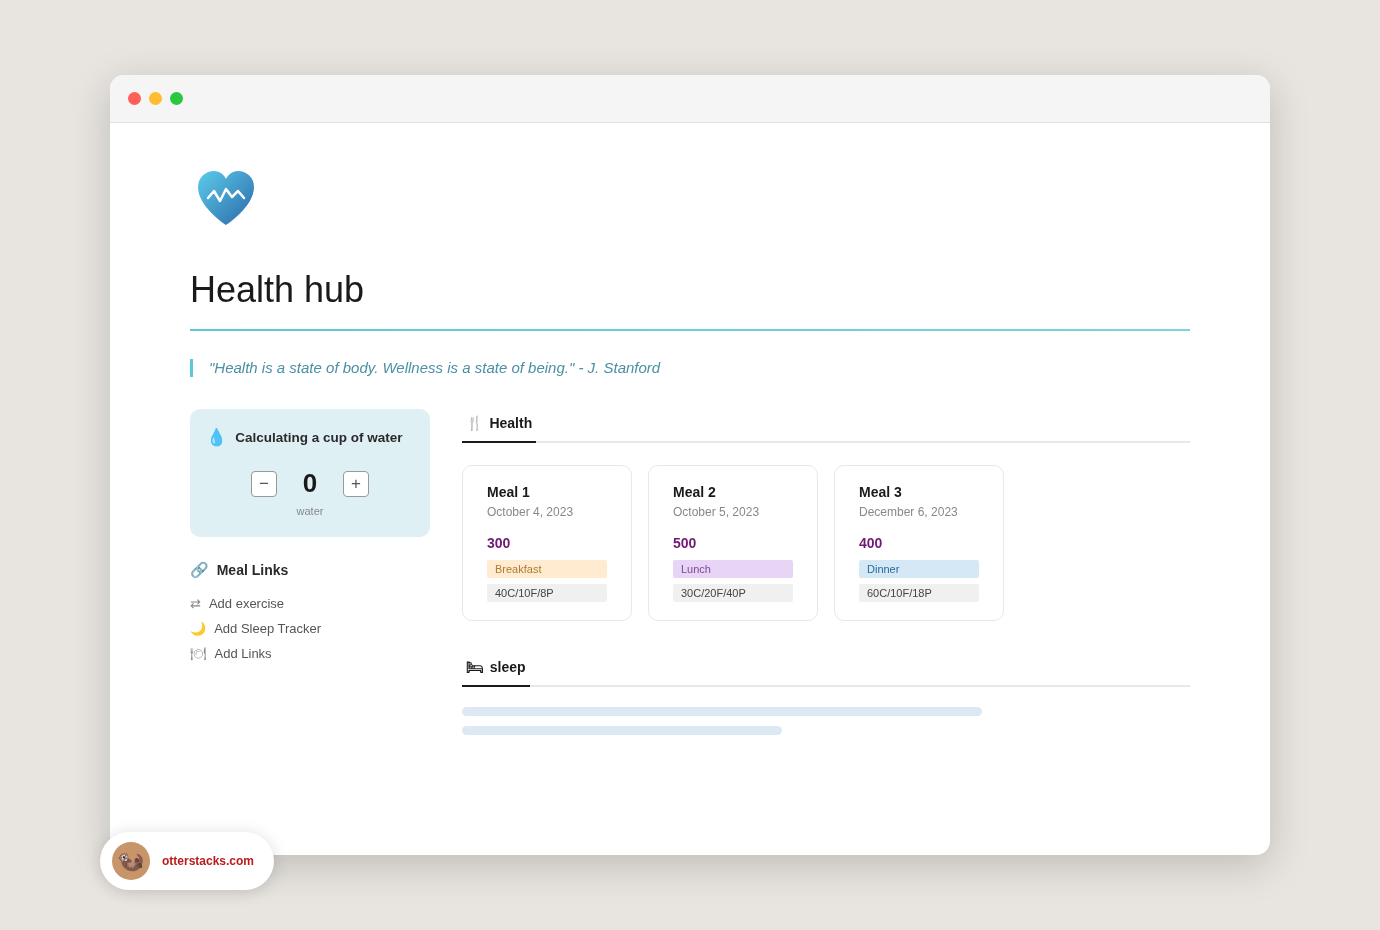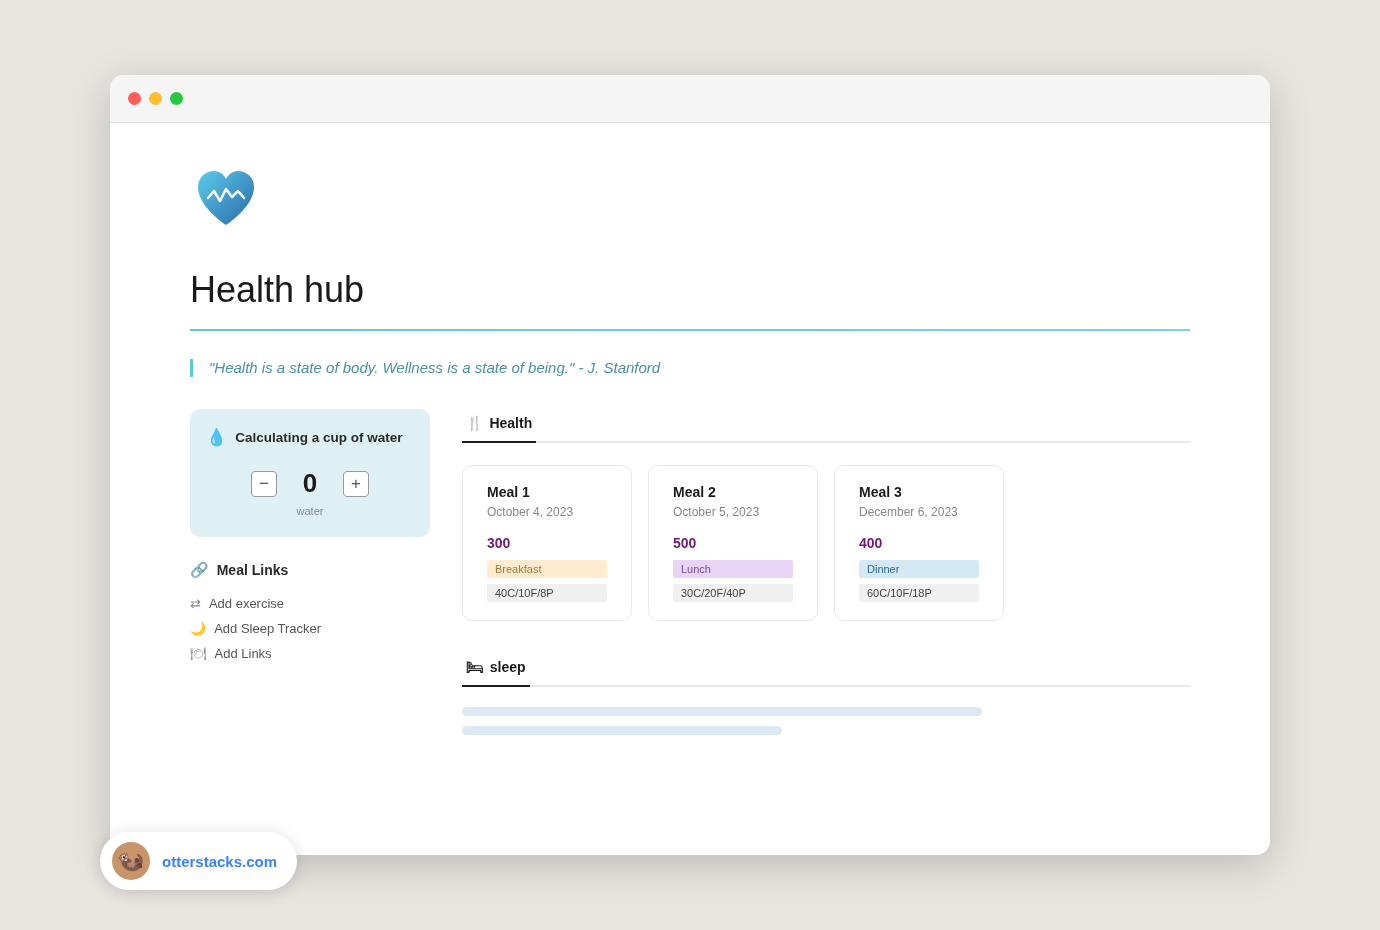--- a/index.html
+++ b/index.html
@@ -356,23 +356,23 @@
       height: 38px;
       border-radius: 50%;
       background: #c8956a;
       display: flex;
       align-items: center;
       justify-content: center;
       font-size: 22px;
     }
 
     .watermark-text {
-      font-size: 15px;
-      font-weight: 600;
-      color: #3b82f6;
+      font-size: 12px;
+      font-weight: 600;
+      color: #b91c1c;
     }
   </style>
 </head>
 <body>
 
 <div class="browser-window">
   <div class="title-bar">
     <div class="traffic-light tl-red"></div>
     <div class="traffic-light tl-yellow"></div>
     <div class="traffic-light tl-green"></div>

